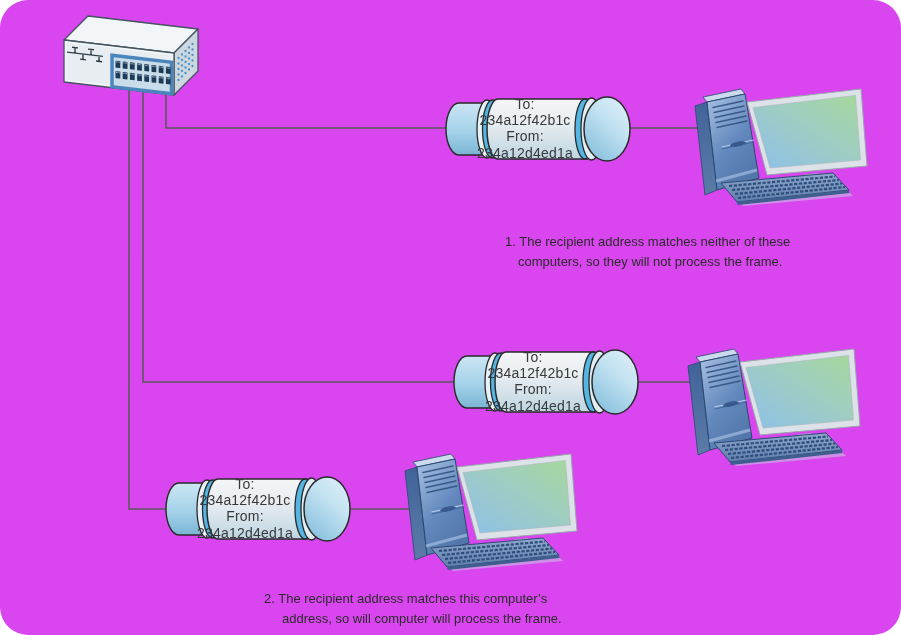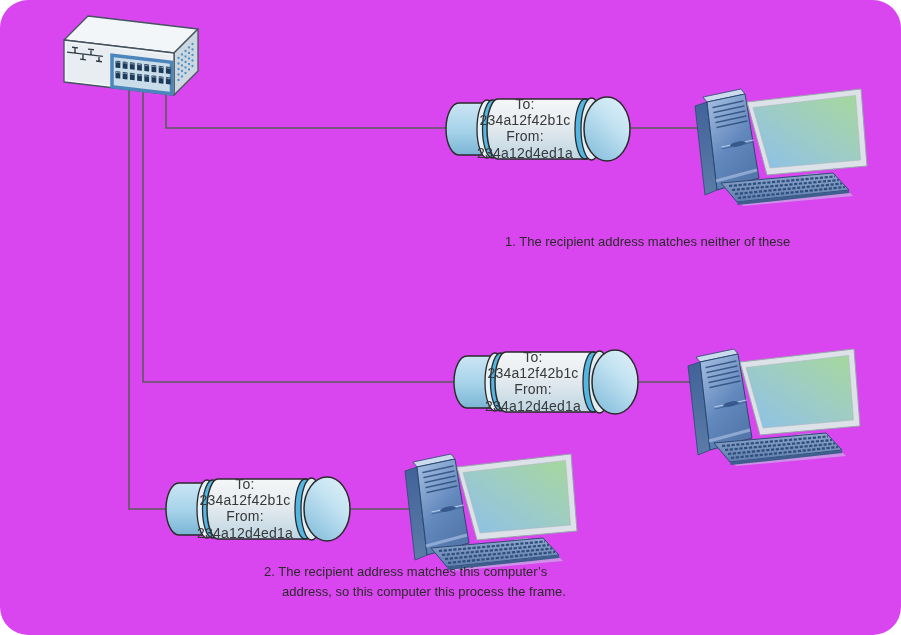--- a/index.html
+++ b/index.html
@@ -199,19 +199,20 @@
     </svg>
   <svg class="abs" style="left:678px;top:332px" width="200" height="135">
       <use href="#pc" width="200" height="135"></use>
     </svg>
   <svg class="abs" style="left:395px;top:437px" width="200" height="135">
       <use href="#pc" width="200" height="135"></use>
     </svg>
 
   <div class="caption" style="left:505px;top:232px">
     <span class="cl">1. The recipient address matches neither of these</span>
-  </div>
-  <div class="caption" style="left:264px;top:562px">
+    <span class="cl ind13">computers, so they will not process the frame.</span>
+  </div>
+  <div class="caption" style="left:264px;top:589px">
     <span class="cl">2. The recipient address matches this computer’s</span>
-    <span class="cl ind18">address, so this computer this process the frame.</span>
+    <span class="cl ind18">address, so will computer will process the frame.</span>
   </div>
 
 </div>
 
 </body></html>

